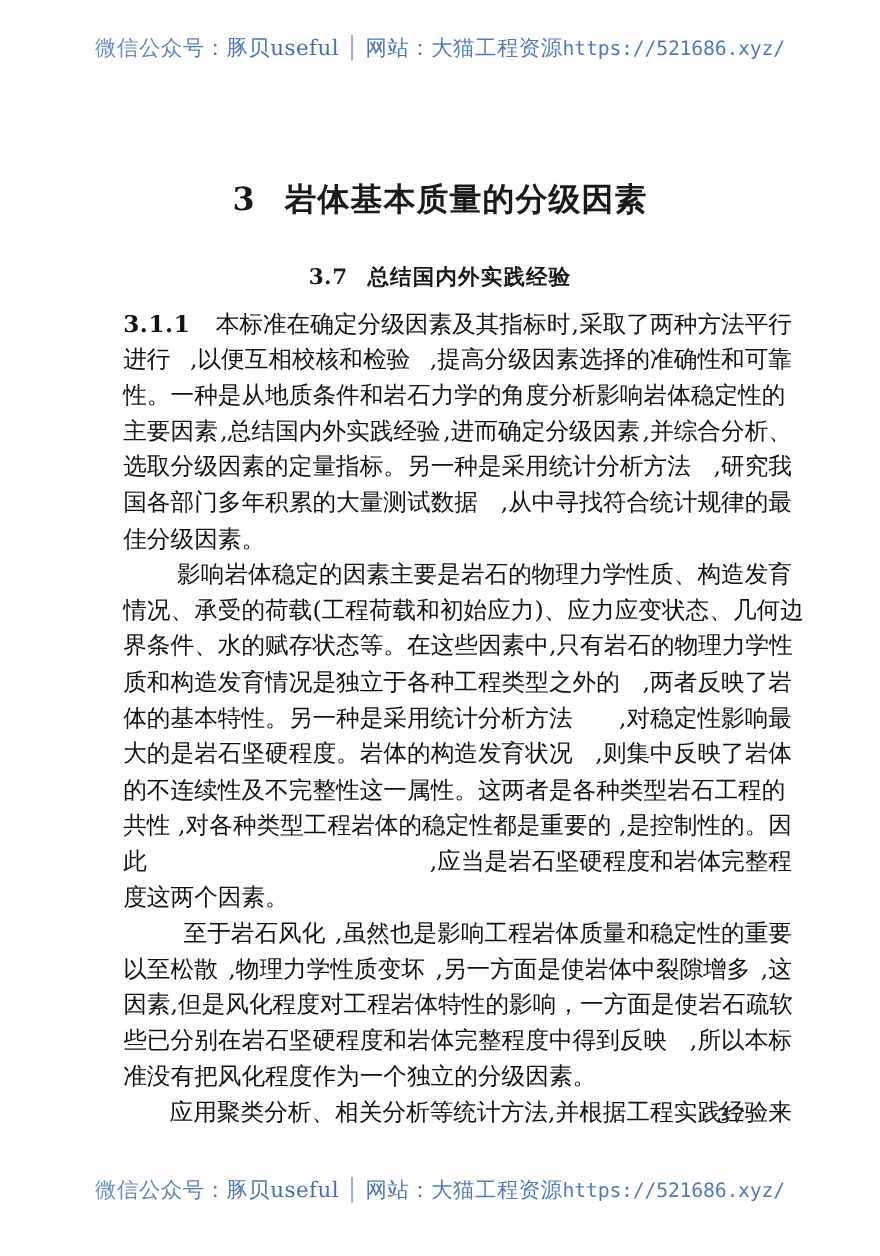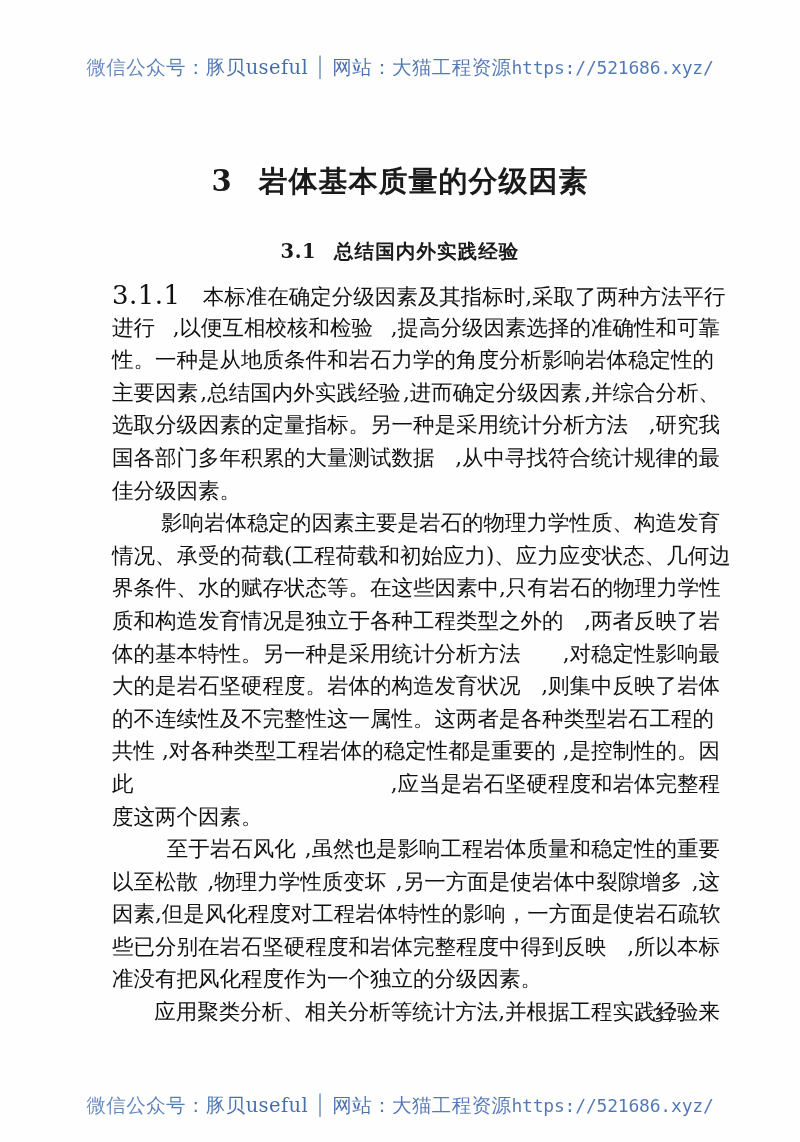--- a/index.html
+++ b/index.html
@@ -24,21 +24,20 @@
     position: absolute;
     left: 0;
     width: 800px;
     text-align: center;
     font-family: "DejaVu Serif", "Liberation Serif", serif;
     font-size: 19.5px;
     letter-spacing: 0.4px;
     white-space: nowrap;
     color: #5c7fb4;
     user-select: none;
-    margin-top: 24px;
   }
   .watermark-top { top: 30px; }
   .watermark-bottom { top: 1068px; }
 
   .wm-inner {
     display: inline-block;
     background: linear-gradient(90deg, #6d8fc2 0%, #3f6aaa 28%, #5579b5 55%, #4d76b6 100%);
     -webkit-background-clip: text;
     background-clip: text;
     color: transparent;
@@ -112,22 +111,22 @@
     justify-content: flex-start;
   }
   .line .seg {
     display: inline-block;
   }
   .line.justify > .seg {
     flex: 0 0 auto;
   }
   .clause-num {
     font-family: "DejaVu Serif", "Liberation Serif", serif;
-    font-weight: normal;
-    font-size: 26px;
+    font-weight: bold;
+    font-size: 21px;
     letter-spacing: 0.5px;
     margin-right: 22px;
   }
   .indent2 {
     display: inline-block;
     width: 46px;
   }
 
   
   .page-number {
@@ -148,21 +147,21 @@
 <body>
 
 <div class="page">
 
   <div class="watermark watermark-top">
     <span class="wm-inner"><span>微信公众号：</span><span>豚贝useful</span><span class="wm-sep">│</span><span>网站：</span><span>大猫工程资源</span><span class="wm-url">https://521686.xyz/</span></span>
   </div>
 
   <h1 class="chapter-title"><span class="num">3</span><span>岩体基本质量的分级因素</span></h1>
 
-  <h2 class="section-title"><span class="num">3.1</span><span>总结国内外实践经验</span></h2>
+  <h2 class="section-title"><span class="num">3.7</span><span>总结国内外实践经验</span></h2>
 
   <div class="body-block">
       <div class="line justify">
         <span class="clause-num">3.1.1</span>
         <span class="seg">本标准在确定分级因素及其指标时</span>
         <span class="seg">,采取了两种方法平行</span>
       </div>
       <div class="line justify">
         <span class="seg">进行</span>
         <span class="seg">,以便互相校核和检验</span>

